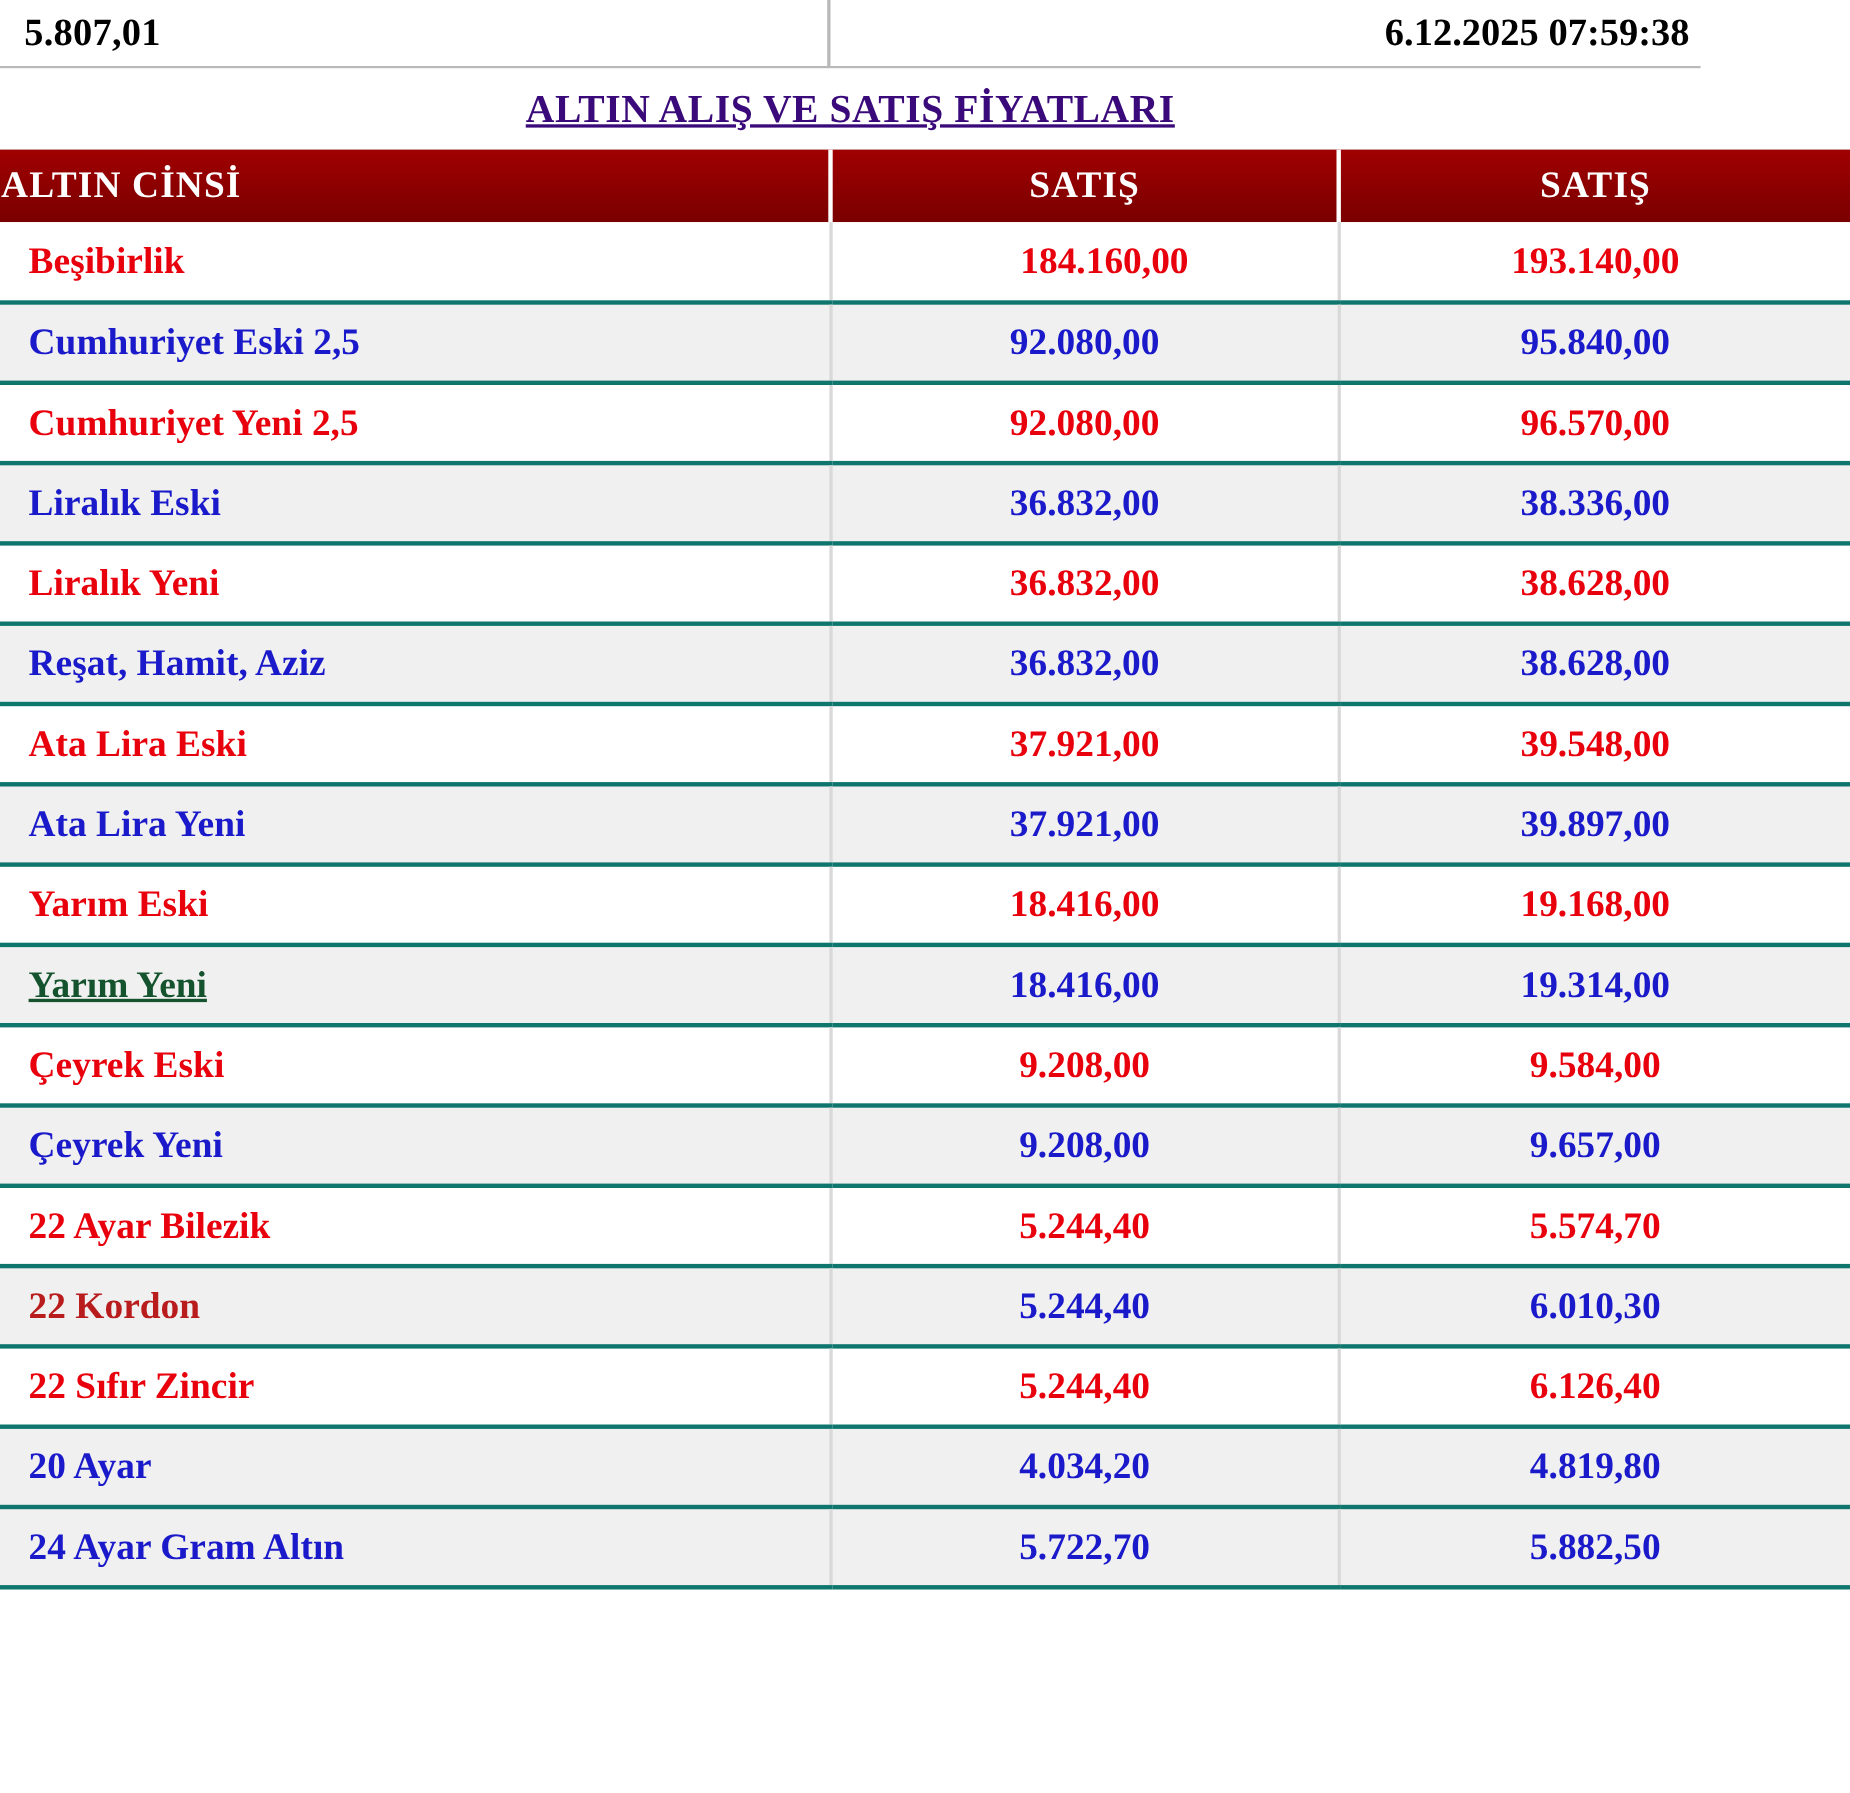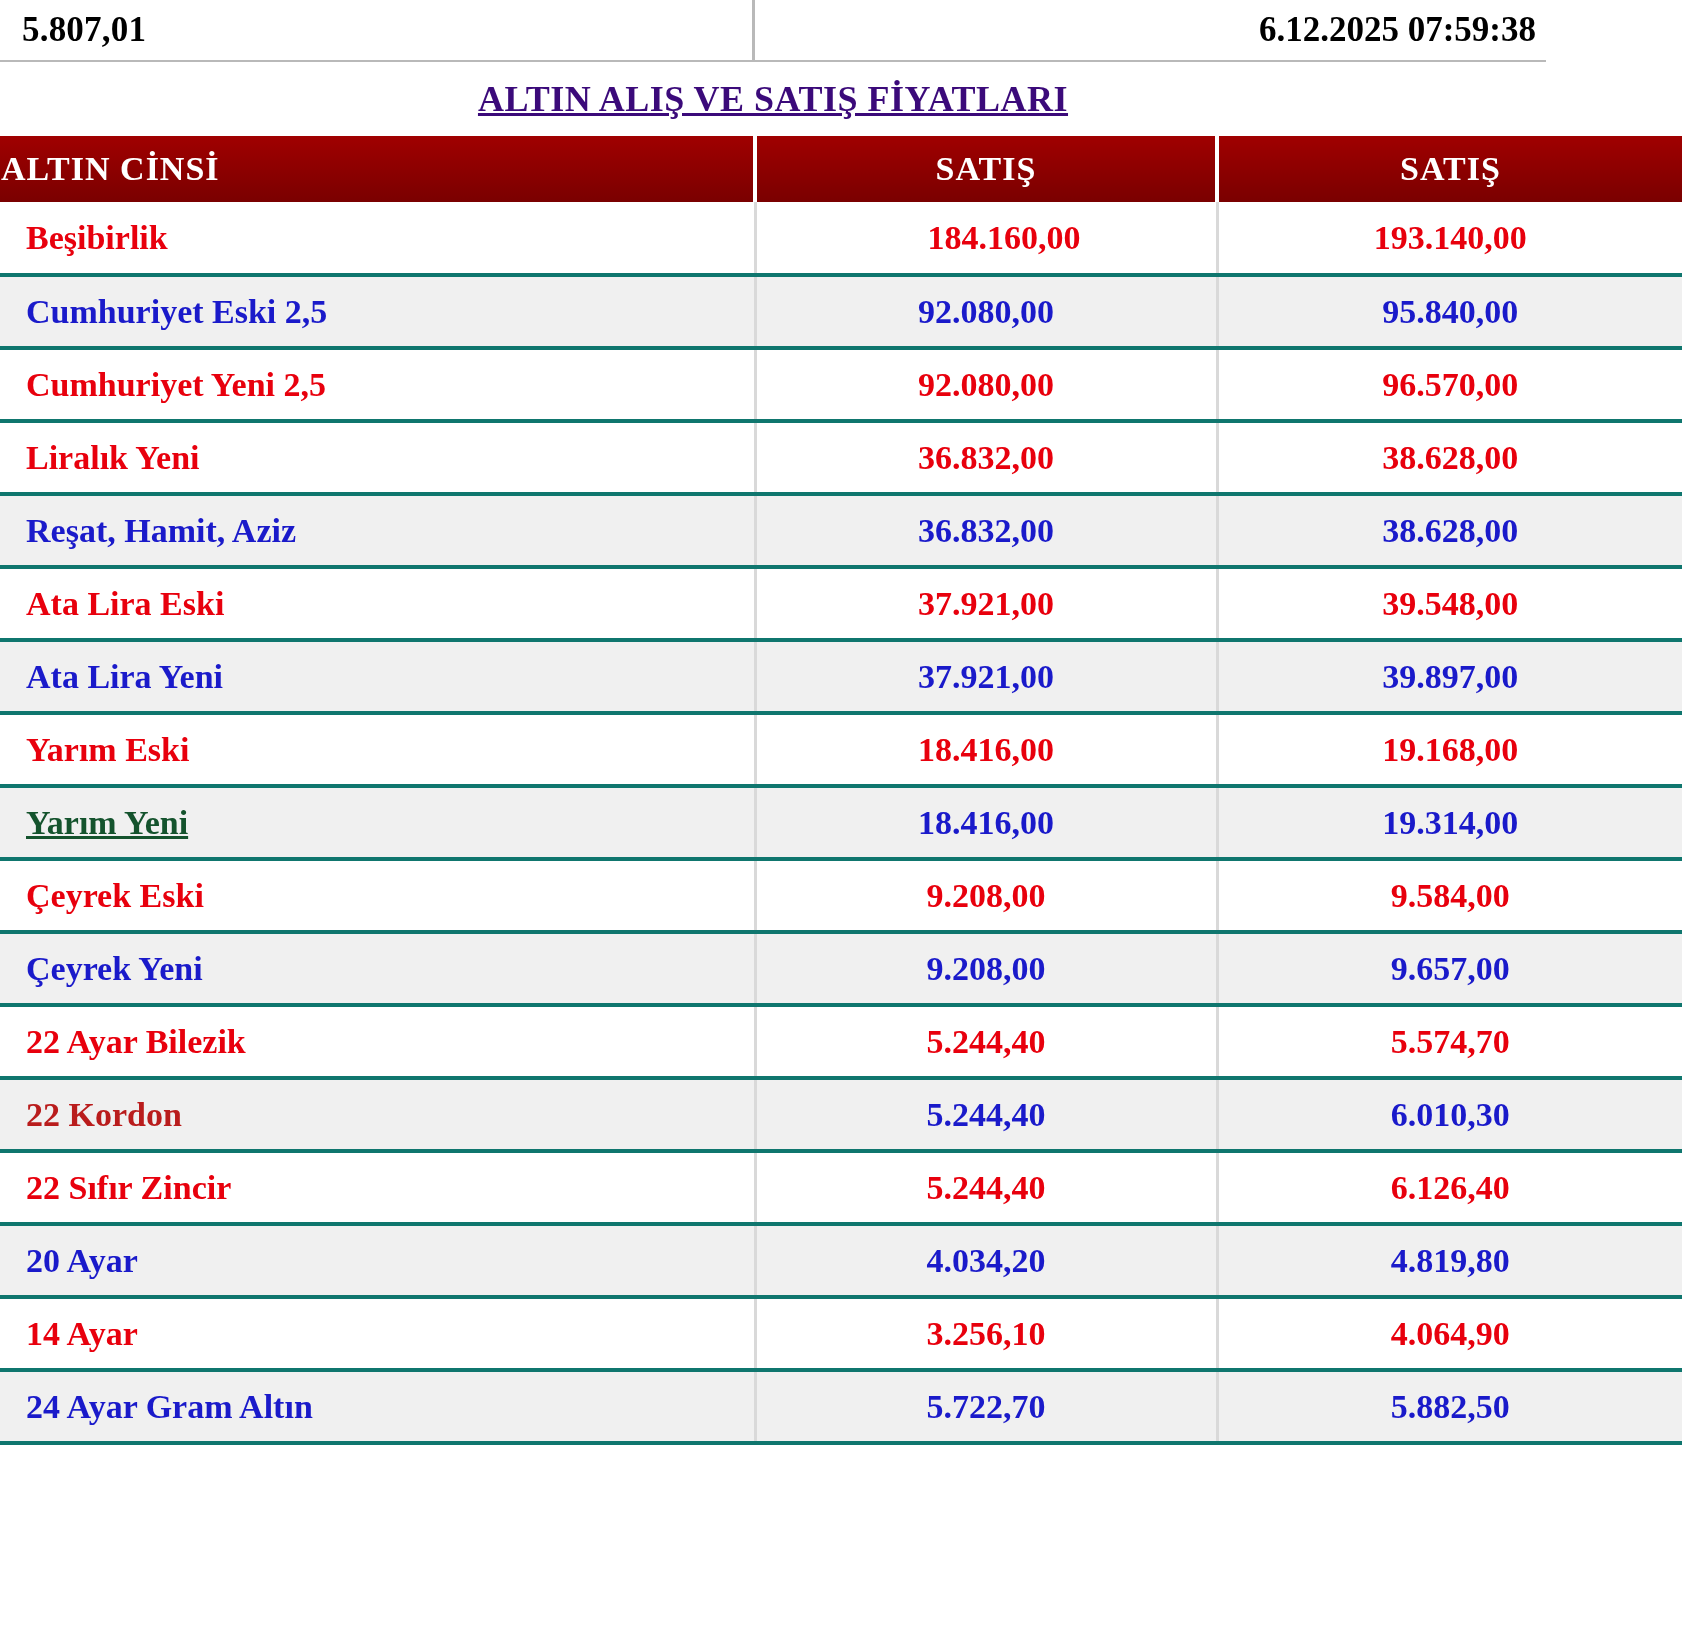--- a/index.html
+++ b/index.html
@@ -153,20 +153,25 @@
         <tr class="row-even">
           <td class="cell-name" style="color: rgb(26, 26, 202);">Cumhuriyet Eski 2,5</td>
           <td class="cell-buy" style="color: rgb(26, 26, 202);">92.080,00</td>
           <td class="cell-sell" style="color: rgb(26, 26, 202);">95.840,00</td>
         </tr>
         <tr class="row-odd">
           <td class="cell-name" style="color: rgb(232, 0, 13);">Cumhuriyet Yeni 2,5</td>
           <td class="cell-buy" style="color: rgb(232, 0, 13);">92.080,00</td>
           <td class="cell-sell" style="color: rgb(232, 0, 13);">96.570,00</td>
         </tr>
+        <tr class="row-even">
+          <td class="cell-name" style="color: rgb(26, 26, 202);">Liralık Eski</td>
+          <td class="cell-buy" style="color: rgb(26, 26, 202);">36.832,00</td>
+          <td class="cell-sell" style="color: rgb(26, 26, 202);">38.336,00</td>
+        </tr>
         <tr class="row-odd">
           <td class="cell-name" style="color: rgb(232, 0, 13);">Liralık Yeni</td>
           <td class="cell-buy" style="color: rgb(232, 0, 13);">36.832,00</td>
           <td class="cell-sell" style="color: rgb(232, 0, 13);">38.628,00</td>
         </tr>
         <tr class="row-even">
           <td class="cell-name" style="color: rgb(26, 26, 202);">Reşat, Hamit, Aziz</td>
           <td class="cell-buy" style="color: rgb(26, 26, 202);">36.832,00</td>
           <td class="cell-sell" style="color: rgb(26, 26, 202);">38.628,00</td>
         </tr>
@@ -213,25 +218,20 @@
         <tr class="row-odd">
           <td class="cell-name" style="color: rgb(232, 0, 13);">22 Sıfır Zincir</td>
           <td class="cell-buy" style="color: rgb(232, 0, 13);">5.244,40</td>
           <td class="cell-sell" style="color: rgb(232, 0, 13);">6.126,40</td>
         </tr>
         <tr class="row-even">
           <td class="cell-name" style="color: rgb(26, 26, 202);">20 Ayar</td>
           <td class="cell-buy" style="color: rgb(26, 26, 202);">4.034,20</td>
           <td class="cell-sell" style="color: rgb(26, 26, 202);">4.819,80</td>
         </tr>
-        <tr class="row-odd">
-          <td class="cell-name" style="color: rgb(232, 0, 13);">14 Ayar</td>
-          <td class="cell-buy" style="color: rgb(232, 0, 13);">3.256,10</td>
-          <td class="cell-sell" style="color: rgb(232, 0, 13);">4.064,90</td>
-        </tr>
         <tr class="row-even">
           <td class="cell-name" style="color: rgb(26, 26, 202);">24 Ayar Gram Altın</td>
           <td class="cell-buy" style="color: rgb(26, 26, 202);">5.722,70</td>
           <td class="cell-sell" style="color: rgb(26, 26, 202);">5.882,50</td>
         </tr>
       </tbody>
   </table>
 
 </div>
 

